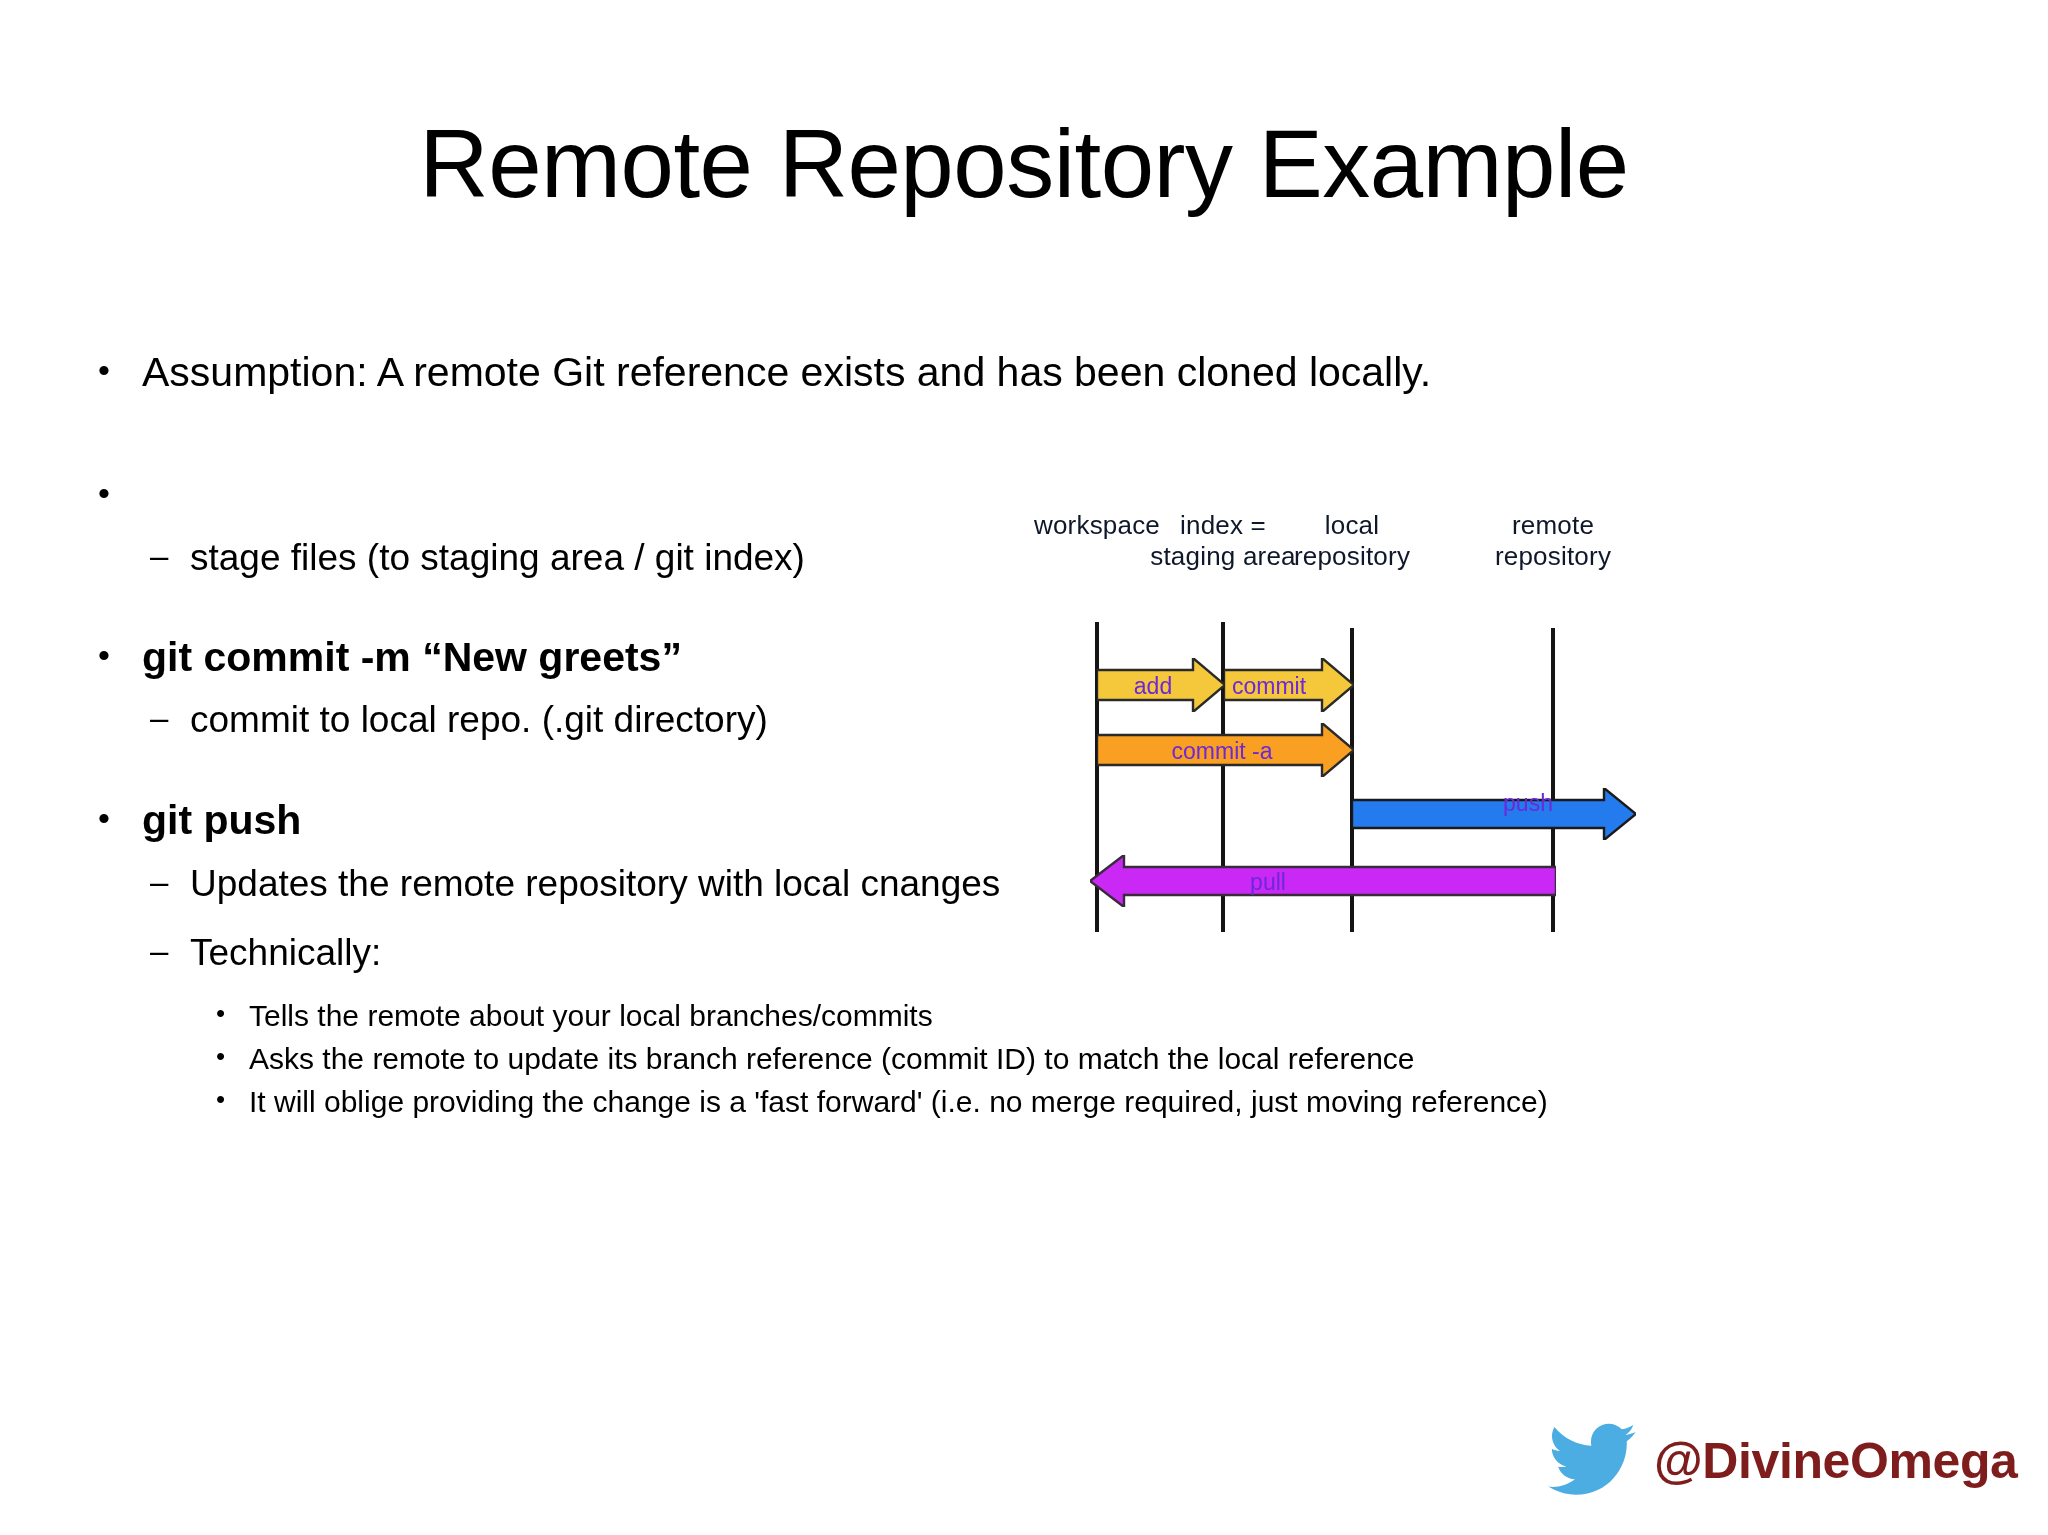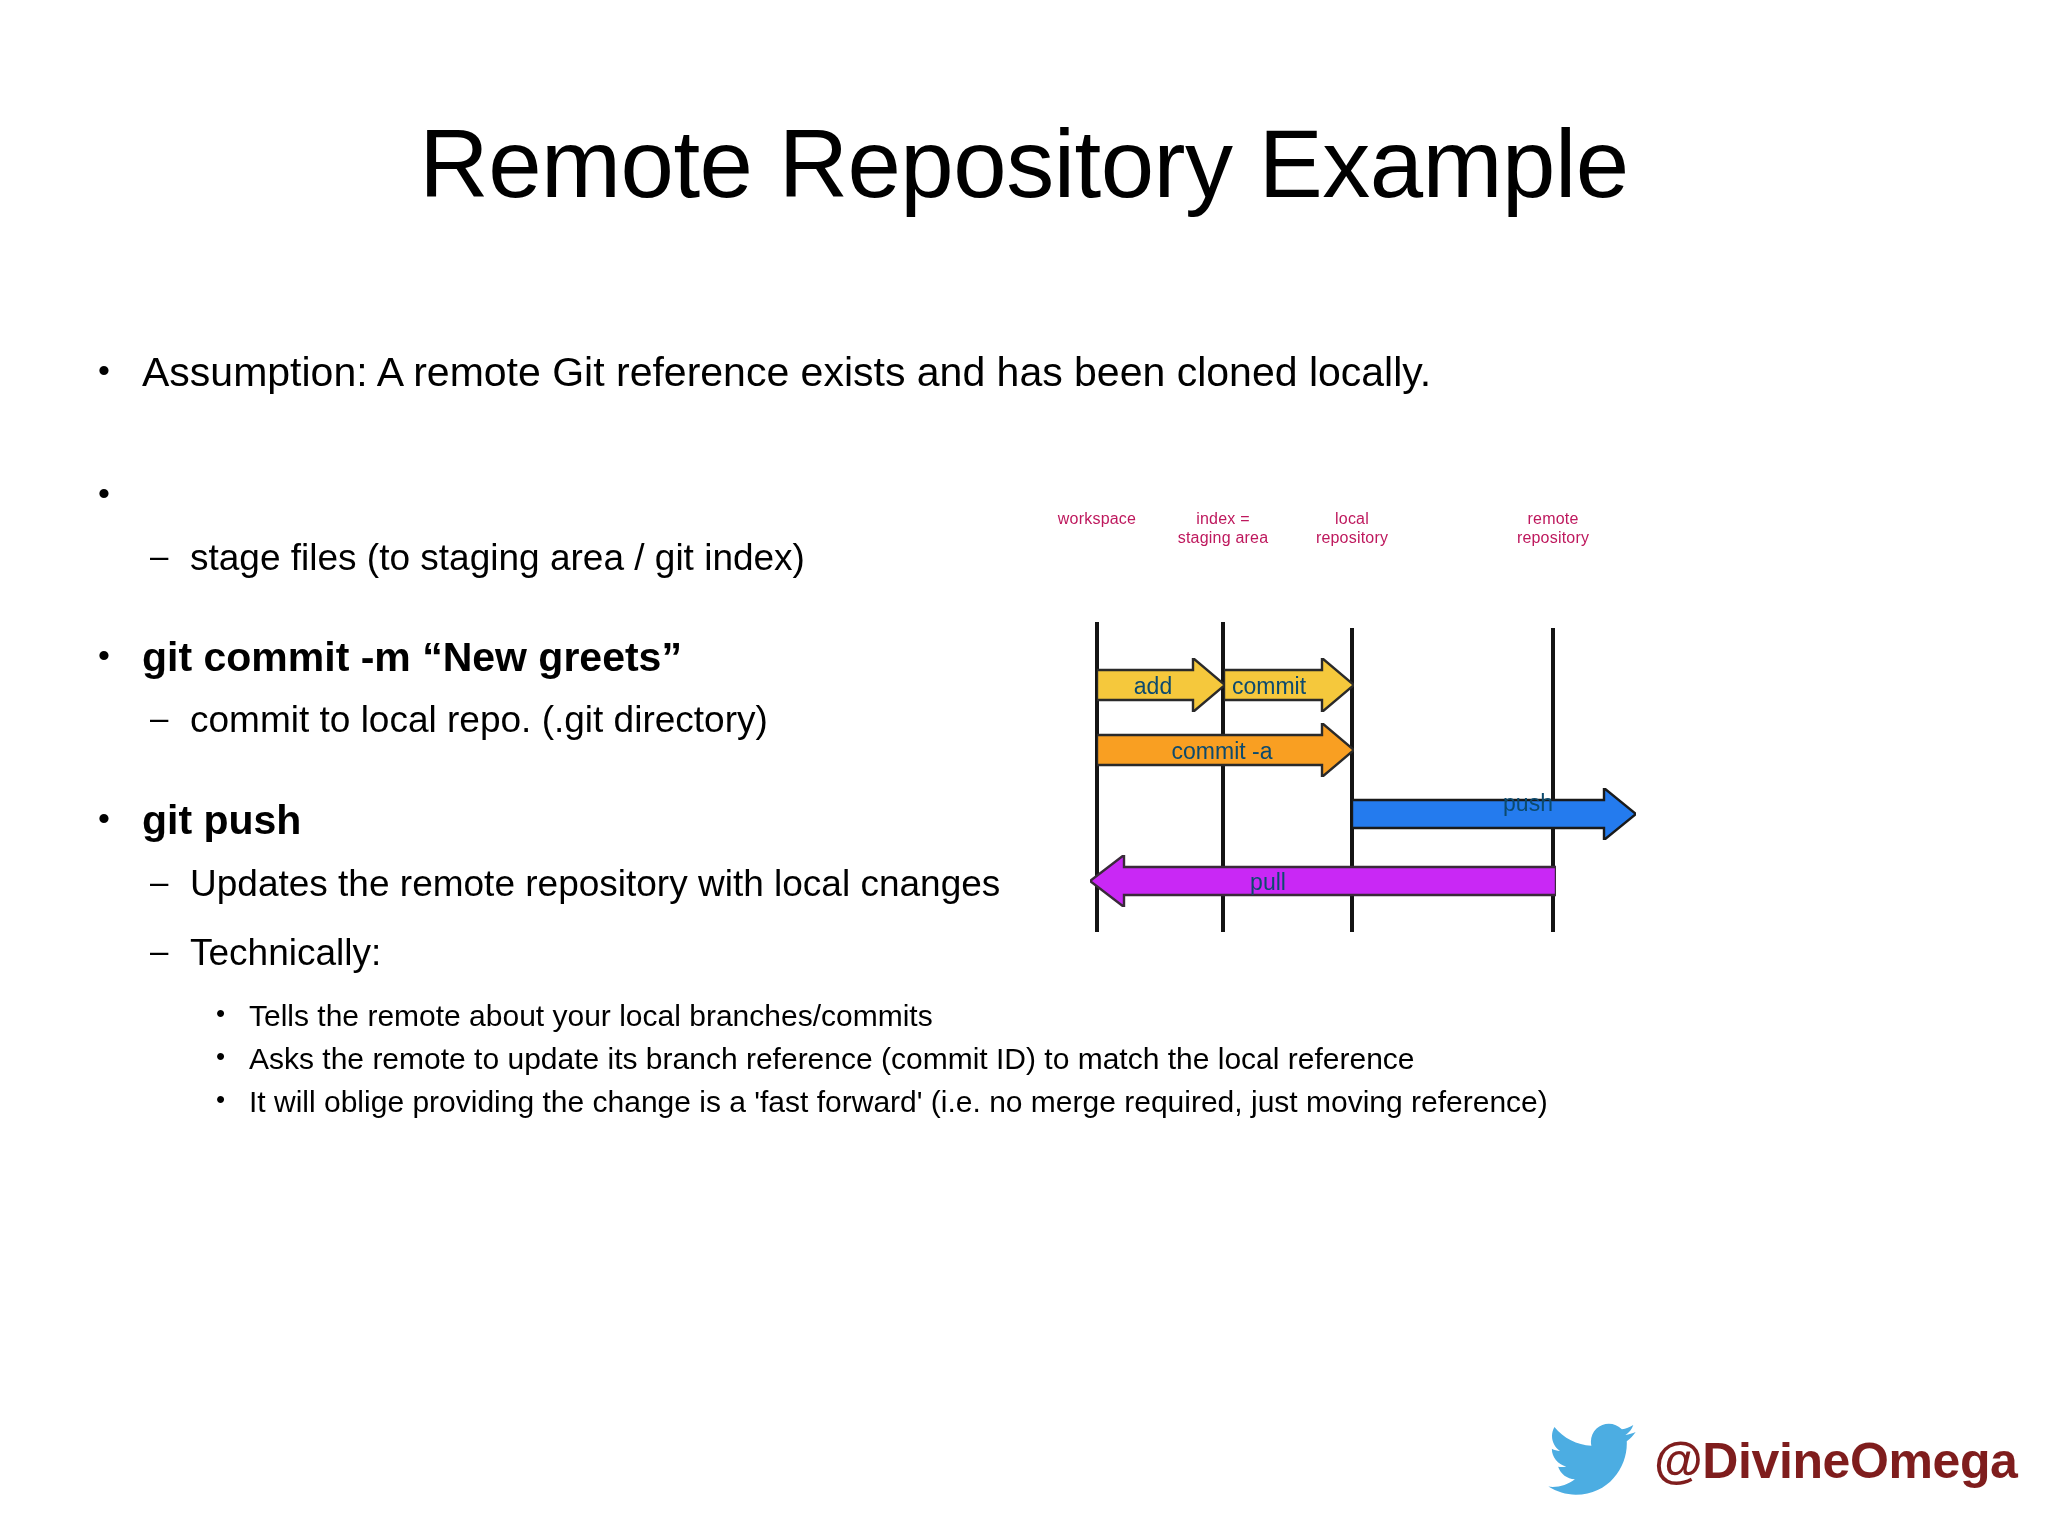--- a/index.html
+++ b/index.html
@@ -92,40 +92,40 @@
   #git-diagram {
     position: absolute;
     left: 1028px;
     top: 510px;
     width: 1000px;
     height: 520px;
   }
   .lane-header {
     position: absolute;
     text-align: center;
-    font-size: 16px;
+    font-size: 26px;
     line-height: 1.18;
-    color: #be185d;
+    color: #0f172a;
     font-family: "Liberation Sans", sans-serif;
     letter-spacing: 0.2px;
     white-space: pre-line;
   }
   .lane-line {
     position: absolute;
     width: 4px;
     background: #141414;
   }
   .flow-arrow {
     position: absolute;
   }
   .flow-arrow svg { display: block; }
   .arrow-label {
     position: absolute;
     font-size: 23px;
-    color: #0c4a6e;
+    color: #6d28d9;
     text-align: center;
     white-space: nowrap;
     font-family: "Liberation Sans", sans-serif;
   }
 
   
   #twitter-footer {
     position: absolute;
     left: 1548px;
     top: 1423px;

